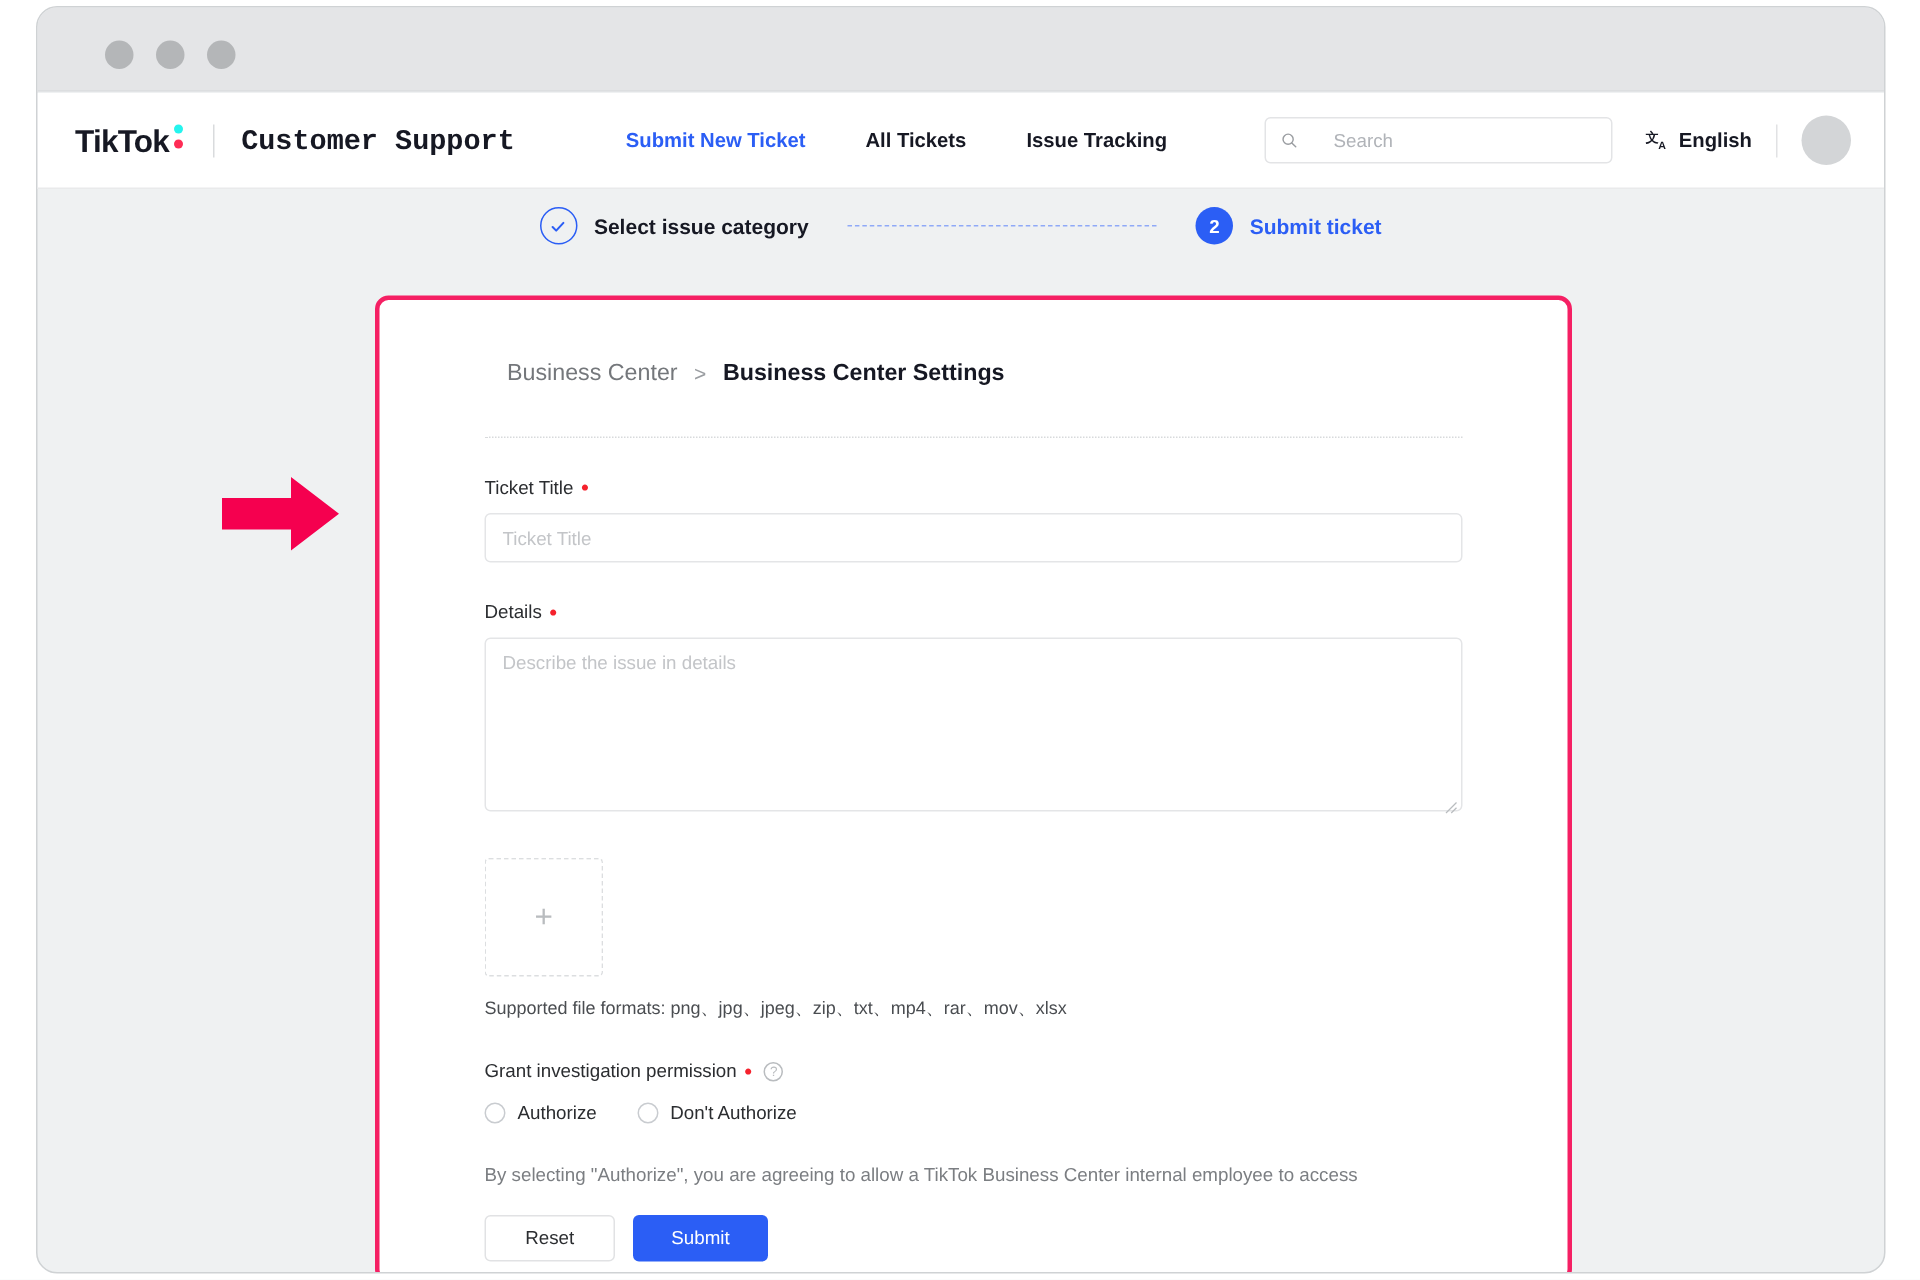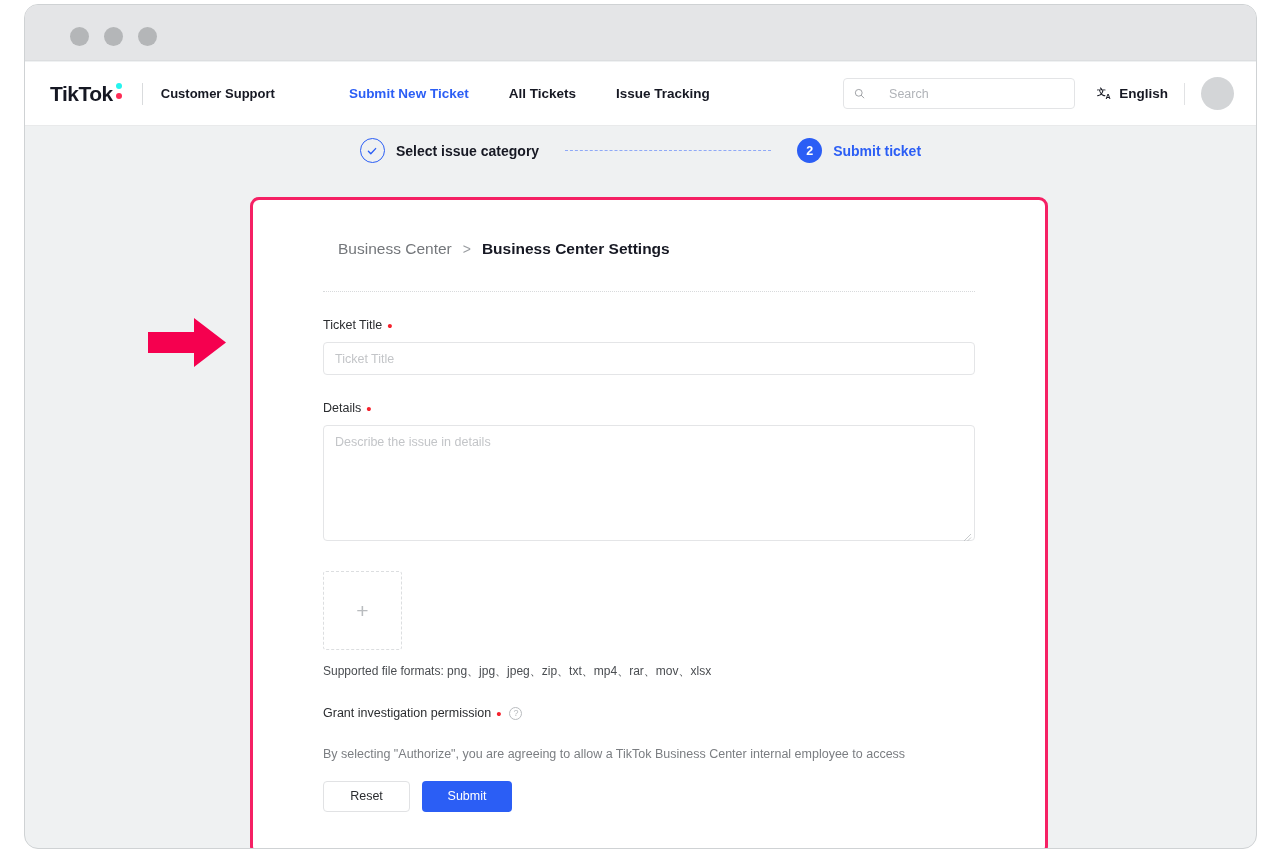--- a/index.html
+++ b/index.html
@@ -58,21 +58,21 @@
     display: block;
   }
   .brand .colon i.c-top { top: 2px; background: #25f4ee; }
   .brand .colon i.c-bot { top: 12px; background: #fe2c55; }
 
   .nav-sep {
     width: 1px; height: 22px; background: #d9dbdd;
     margin: 0 18px 0 18px;
   }
   .nav-product {
-    font-size: 13px; font-weight: bold; color: #161823;
+    font-size: 19px; font-weight: bold; color: #161823; font-family: Liberation Mono, monospace;
   }
   .nav-links { display: flex; align-items: flex-end; margin-left: 74px; gap: 40px; }
   .nav-link { font-size: 13.5px; font-weight: bold; color: #161823; cursor: pointer; white-space: nowrap; }
   .nav-link.active { color: #2b5ef5; }
 
   .nav-right { margin-left: auto; display: flex; align-items: center; margin-right: 22px; }
   .search-box {
     width: 232px; height: 31px;
     border: 1px solid #e3e4e6; border-radius: 4px;
     background: #fff;
@@ -325,20 +325,30 @@
           </div>
           <div class="formats">Supported file formats: png、jpg、jpeg、zip、txt、mp4、rar、mov、xlsx</div>
         </div>
 
         <div class="field">
           <div class="field-label">
             <span>Grant investigation permission</span>
             <span class="req">•</span>
             <span class="help-icon">?</span>
           </div>
+          <div class="radio-row">
+            <div class="radio">
+              <span class="radio-circle"></span>
+              <span class="radio-label">Authorize</span>
+            </div>
+            <div class="radio">
+              <span class="radio-circle"></span>
+              <span class="radio-label">Don't Authorize</span>
+            </div>
+          </div>
           <div class="consent">By selecting "Authorize", you are agreeing to allow a TikTok Business Center internal employee to access</div>
         </div>
 
         <div class="buttons">
           <button class="btn btn-reset">Reset</button>
           <button class="btn btn-submit">Submit</button>
         </div>
 
       </div>
     </div>

